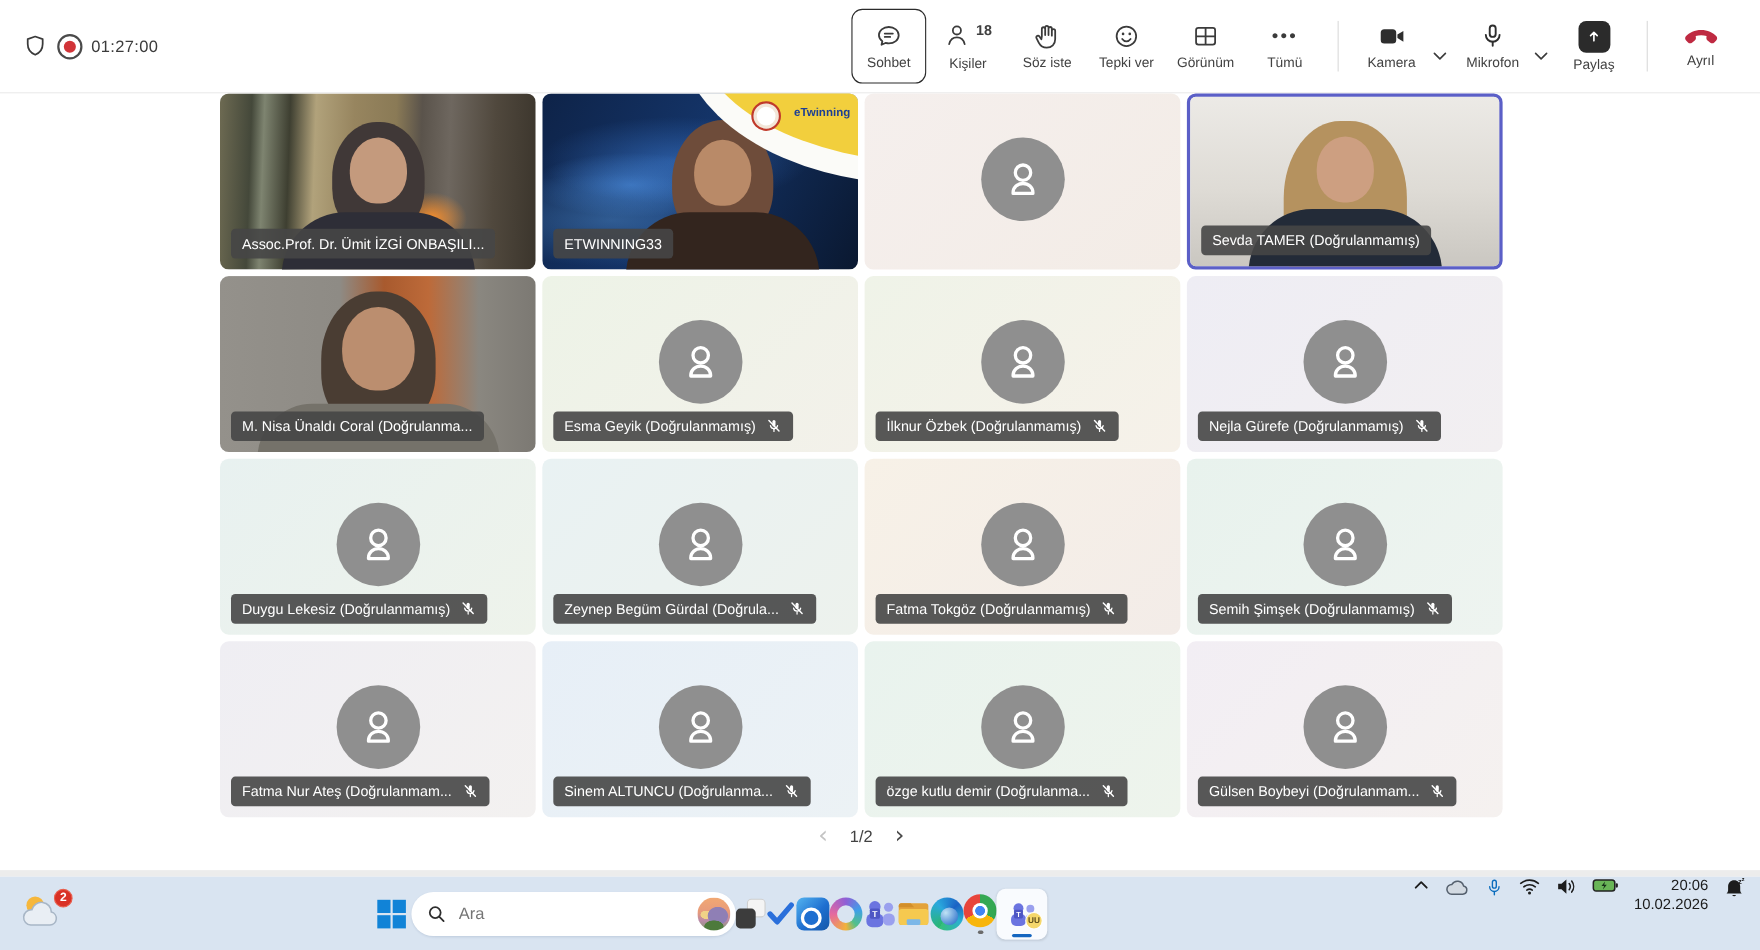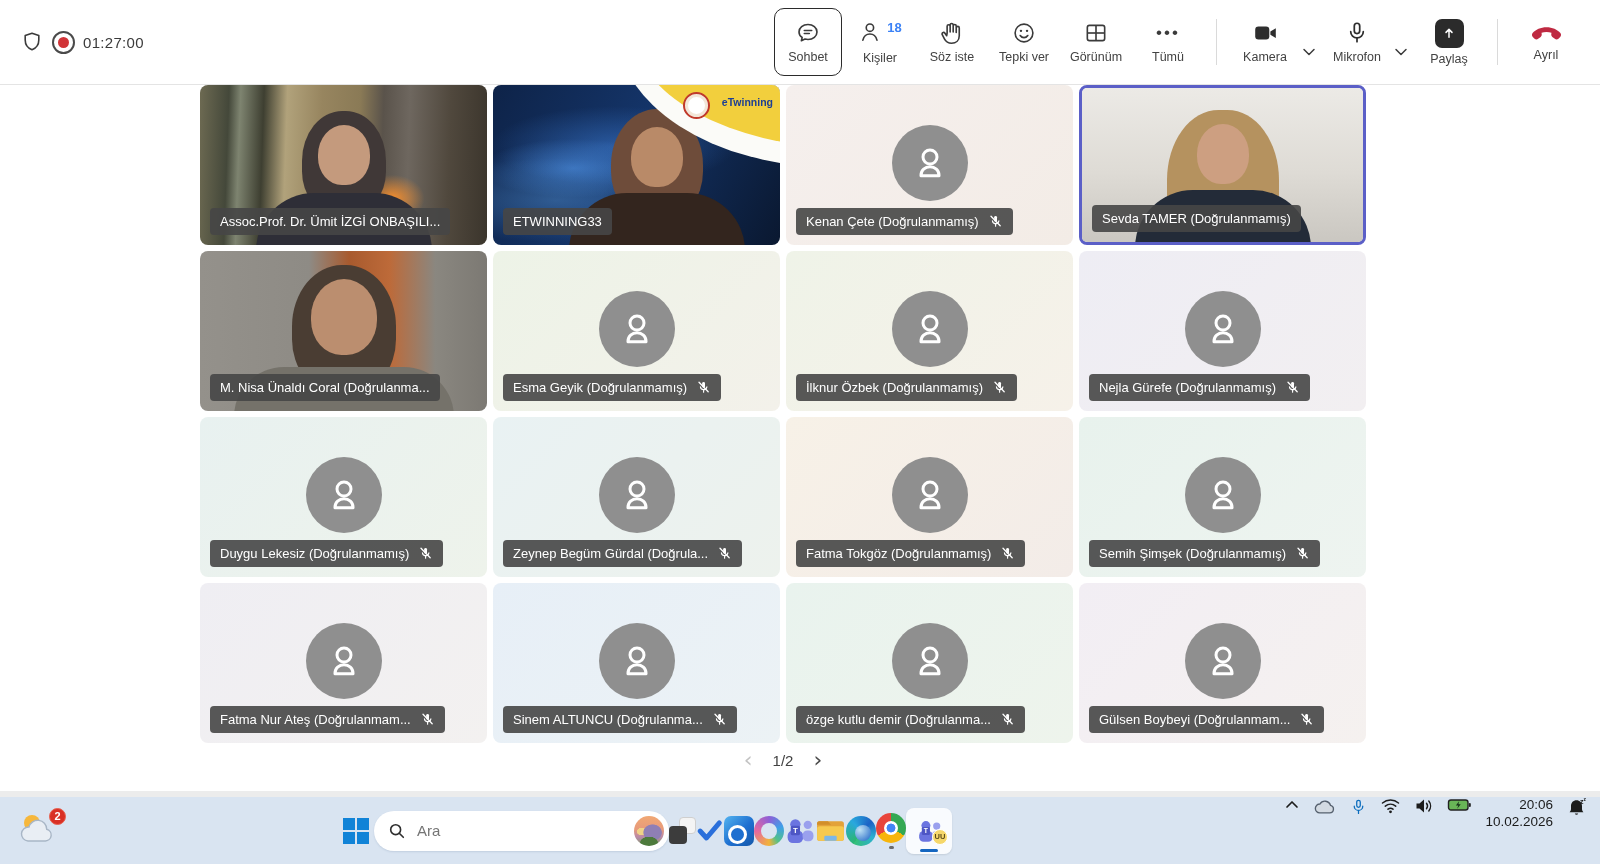--- a/index.html
+++ b/index.html
@@ -10,21 +10,21 @@
   .left-cluster{display:flex;align-items:center;gap:8px;}
   .shield svg{display:block;}
   .recdot{width:19px;height:19px;border-radius:50%;border:2.5px solid #4a4a4a;display:flex;align-items:center;justify-content:center;}
   .recdot i{width:11px;height:11px;border-radius:50%;background:#d13438;display:block;}
   .timer{font-size:15px;color:#3b3b3b;letter-spacing:.3px;}
   .toolbar{margin-left:auto;display:flex;align-items:center;gap:4px;}
   .tbtn{display:flex;flex-direction:column;align-items:center;justify-content:center;min-width:58px;height:66px;gap:4px;cursor:pointer;border:1.6px solid transparent;border-radius:10px;padding:0 4px;}
   .tbtn .lbl{font-size:12.5px;color:#424242;white-space:nowrap;}
   .tbtn.sel{border-color:#2b2b2b;}
   .iconrow{display:flex;align-items:flex-start;height:28px;}
-  .cnt{font-size:13px;font-weight:700;color:#3b82f6;margin-left:3px;margin-top:1px;}
+  .cnt{font-size:13px;font-weight:700;color:#404040;margin-left:3px;margin-top:1px;}
   .dots{font-size:17px;letter-spacing:2px;color:#3b3b3b;line-height:26px;height:26px;}
   .vdiv{width:1px;height:46px;background:#dadada;margin:0 10px;}
   .chev{margin-top:20px;margin-left:-1px;margin-right:3px;}
   .sharebox{width:29px;height:29px;border-radius:7px;background:#2b2b2b;display:flex;align-items:center;justify-content:center;}
   
   .stage{position:relative;height:706px;background:#fff;}
   .grid{position:absolute;left:200px;top:0;display:grid;grid-template-columns:repeat(4,287px);grid-auto-rows:160px;gap:6px;}
   .tile{position:relative;border-radius:8px;overflow:hidden;background:#f2f2f2;box-sizing:border-box;}
   .tile.active{border:3px solid #5b5fc7;}
   .scene-fig{position:absolute;inset:0;}
@@ -252,29 +252,20 @@
         <div class="tile" style="background: linear-gradient(135deg, rgb(245, 239, 237), rgb(243, 236, 230));">
 
     <div class="avatarwrap">
       <div class="avatar-circle">
         <svg width="40" height="40" viewBox="0 0 40 40">
                 <circle cx="20" cy="14" r="7" fill="none" stroke="#fff" stroke-width="3"></circle>
                 <path d="M11 32c0-4.6 4-8.2 9-8.2s9 3.6 9 8.2v.8H11z" fill="none" stroke="#fff" stroke-width="3" stroke-linejoin="round"></path>
               </svg>
       </div>
     </div>
-    <div class="name-pill">
-      <span class="nm">Kenan Çete (Doğrulanmamış)</span>
-      <svg class="micoff" width="15" height="15" viewBox="0 0 16 16">
-              <rect x="6.6" y="2" width="3" height="6.2" rx="1.5" fill="#fff"></rect>
-              <path d="M4.7 7.3a3.5 3.5 0 0 0 6.9 0" fill="none" stroke="#fff" stroke-width="1.2" stroke-linecap="round"></path>
-              <line x1="8.1" y1="11" x2="8.1" y2="13" stroke="#fff" stroke-width="1.2" stroke-linecap="round"></line>
-              <line x1="3.2" y1="2.4" x2="13" y2="12.6" stroke="#fff" stroke-width="1.4" stroke-linecap="round"></line>
-            </svg>
-    </div>
   </div>
         <div class="tile active scene-sevda">
     <div class="scene-fig">
       <div class="sil-hair"></div>
       <div class="sil-head"></div>
       <div class="sil-body"></div>
     </div>
 
     <div class="name-pill">
       <span class="nm">Sevda TAMER (Doğrulanmamış)</span>

